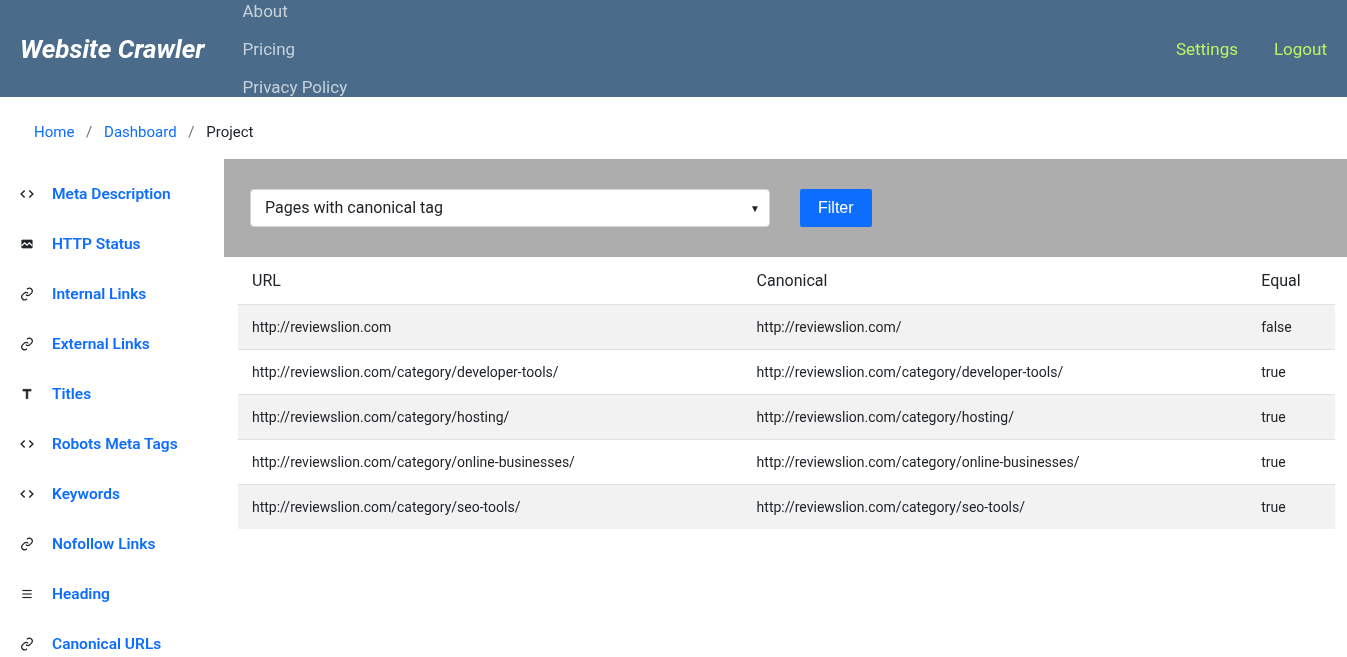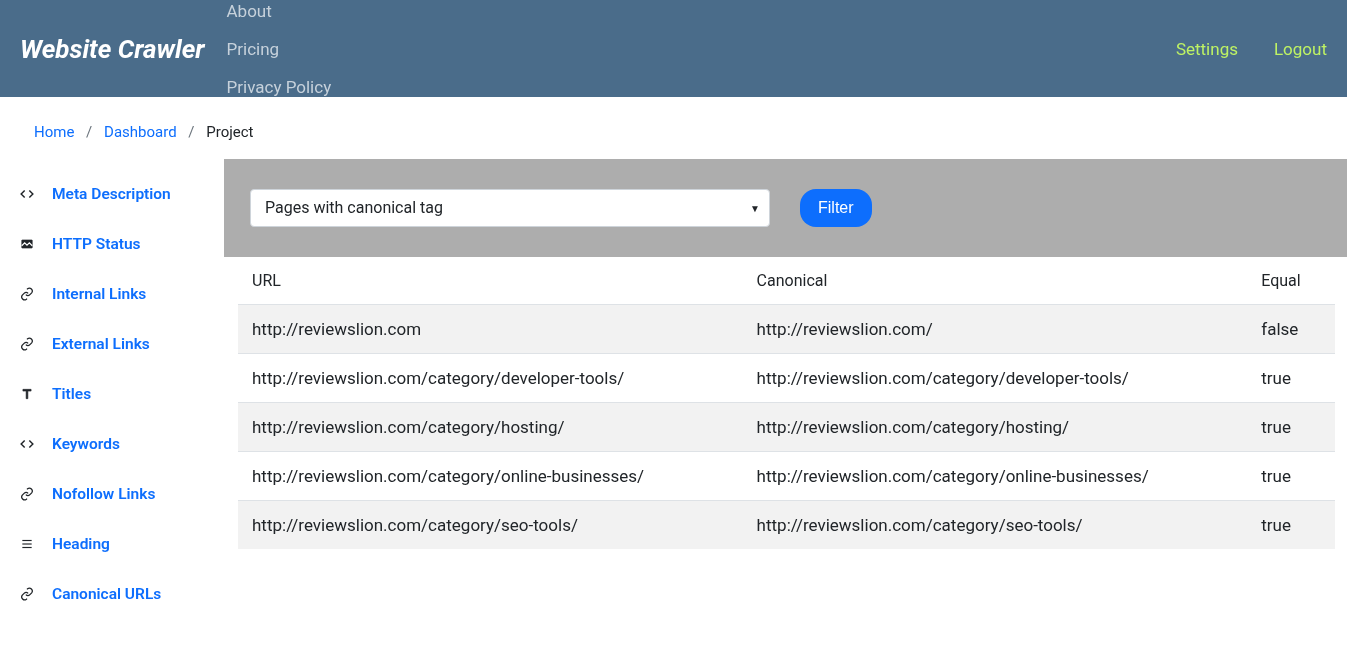--- a/index.html
+++ b/index.html
@@ -18,21 +18,21 @@
     display: flex;
     align-items: center;
     padding: 0 20px;
     color: #fff;
   }
   .brand {
     font-size: 26px;
     font-style: italic;
     font-weight: 700;
     color: #fff;
-    margin-right: 22px;
+    margin-right: 38px;
   }
   .nav-left { display: flex; gap: 18px; flex-direction: column; }
   .nav-link { color: #c6d1db; cursor: pointer; font-size: 17px; }
   .nav-right { margin-left: auto; display: flex; gap: 36px; }
   .nav-right .nav-link { color: #bef264; }
 
   
   .breadcrumb {
     padding: 26px 34px 18px 34px;
     font-size: 15px;
@@ -96,42 +96,42 @@
     top: 50%;
     transform: translateY(-50%);
     pointer-events: none;
     font-size: 10px;
     color: #212529;
   }
   .btn {
     background: #0d6efd;
     color: #fff;
     border: none;
-    border-radius: 16px;
+    border-radius: 2px;
     padding: 10px 18px;
     font-size: 16px;
     cursor: pointer;
   }
 
   table {
     width: calc(100% - 26px);
     border-collapse: collapse;
     margin-left: 14px;
     margin-right: 12px;
   }
   th {
     text-align: left;
     font-weight: 400;
     font-size: 16px;
     padding: 14px 0 14px 14px;
     border-bottom: 1px solid #dee2e6;
   }
   td {
     padding: 14px 0 14px 14px;
-    font-size: 17px;
+    font-size: 14px;
     border-top: 1px solid #dee2e6;
   }
   tbody tr:nth-child(odd) { background: #f2f2f2; }
 </style>
 </head>
 <body>
 
 <div class="header">
   <div class="brand">Website Crawler</div>
   <div class="nav-left">
@@ -201,20 +201,29 @@
         </span>
         <span class="side-label">Titles</span>
       </div>
       <div class="side-item">
         <span class="side-icon">
           <svg width="16" height="14" viewBox="0 0 24 24" fill="none" stroke="currentColor" stroke-width="2.5">
             <polyline points="8 6 2 12 8 18"></polyline>
             <polyline points="16 6 22 12 16 18"></polyline>
           </svg>
         </span>
+        <span class="side-label">Robots Meta Tags</span>
+      </div>
+      <div class="side-item">
+        <span class="side-icon">
+          <svg width="16" height="14" viewBox="0 0 24 24" fill="none" stroke="currentColor" stroke-width="2.5">
+            <polyline points="8 6 2 12 8 18"></polyline>
+            <polyline points="16 6 22 12 16 18"></polyline>
+          </svg>
+        </span>
         <span class="side-label">Keywords</span>
       </div>
       <div class="side-item">
         <span class="side-icon">
           <svg width="16" height="14" viewBox="0 0 24 24" fill="none" stroke="currentColor" stroke-width="2.2">
             <path d="M10 13a5 5 0 0 0 7 0l3-3a5 5 0 0 0-7-7l-1 1"></path>
             <path d="M14 11a5 5 0 0 0-7 0l-3 3a5 5 0 0 0 7 7l1-1"></path>
           </svg>
         </span>
         <span class="side-label">Nofollow Links</span>

